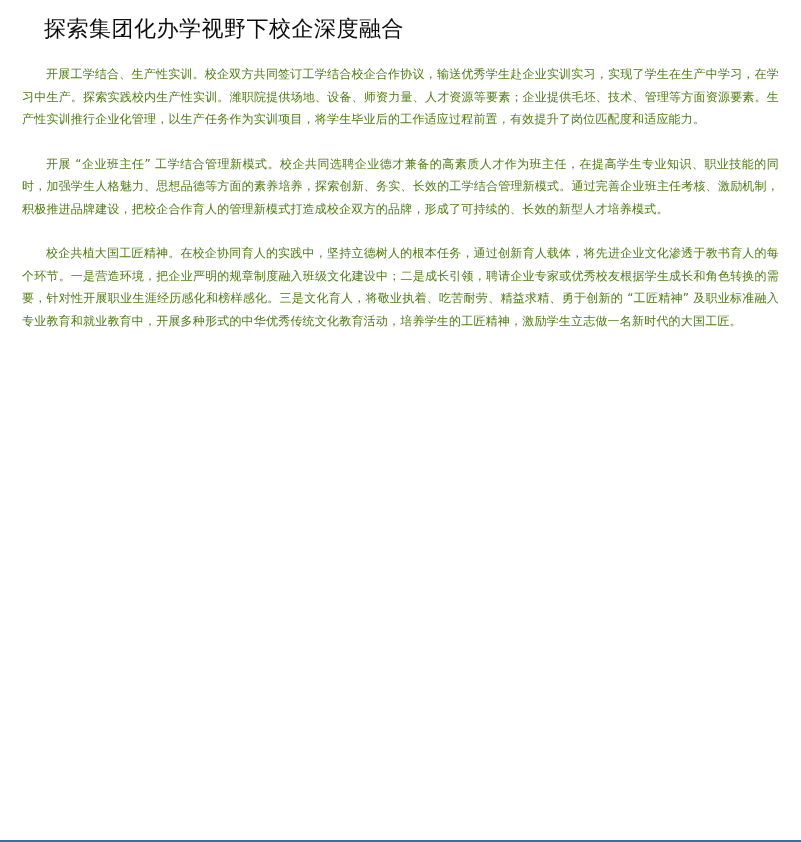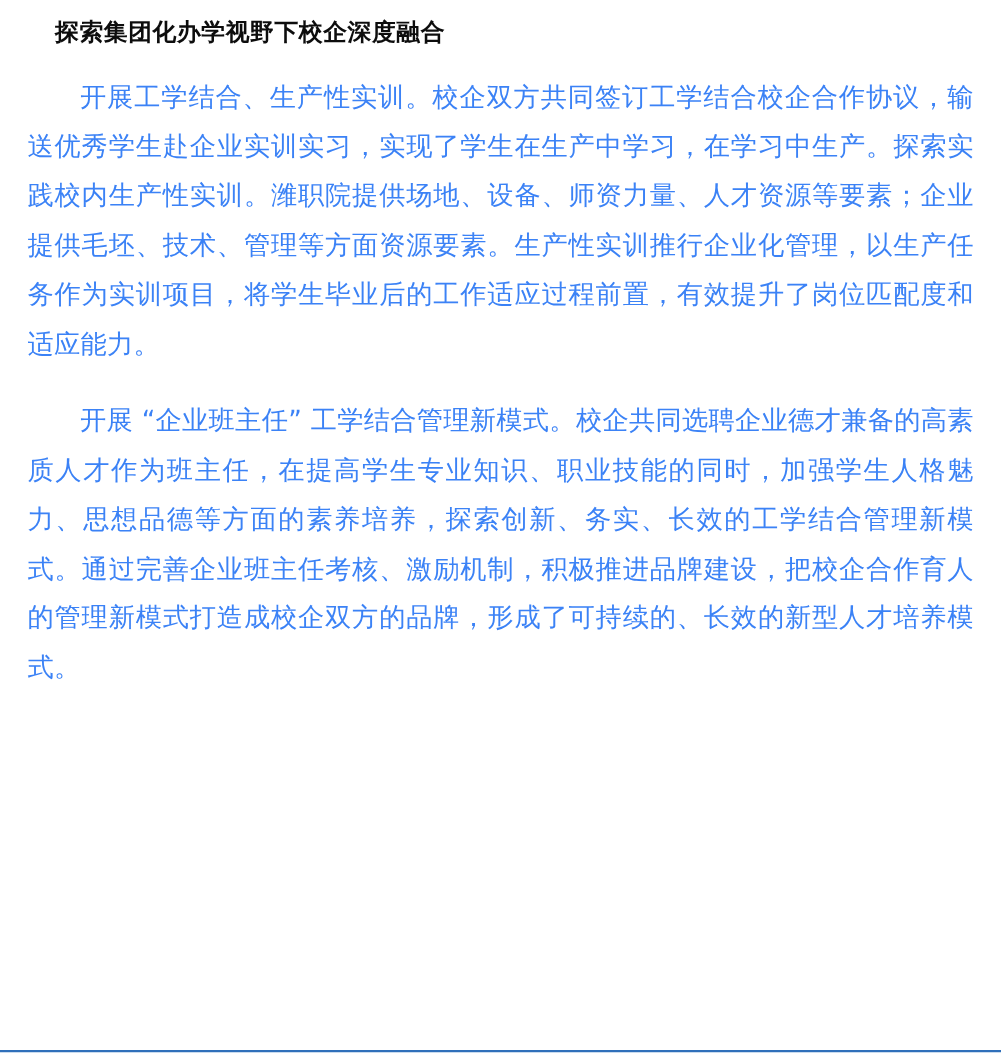--- a/index.html
+++ b/index.html
@@ -15,31 +15,31 @@
     overflow: hidden;
   }
   .page {
     width: 801px;
     height: 842px;
     box-sizing: border-box;
     padding: 12px 22px 0 22px;
     position: relative;
   }
   .doc-title {
-    font-size: 19px;
-    font-weight: bold;
+    font-size: 22px;
+    font-weight: normal;
     color: #0d0d0d;
     line-height: 1.5;
     letter-spacing: 0.5px;
     margin: 0 0 18px 22px;
   }
   .para {
-    font-size: 21px;
+    font-size: 12px;
     line-height: 1.88;
-    color: #3b82f6;
+    color: #4d7c0f;
     text-align: justify;
     text-justify: inter-ideograph;
     margin: 0 0 22px 0;
     text-indent: 2em;
     letter-spacing: 0.2px;
   }
   .para:last-child {
     margin-bottom: 0;
   }
   .bottom-rule {
@@ -52,15 +52,16 @@
   }
 </style>
 </head>
 <body>
 
 <div class="page">
   <h1 class="doc-title">探索集团化办学视野下校企深度融合</h1>
 
   <p class="para">开展工学结合、生产性实训。校企双方共同签订工学结合校企合作协议，输送优秀学生赴企业实训实习，实现了学生在生产中学习，在学习中生产。探索实践校内生产性实训。潍职院提供场地、设备、师资力量、人才资源等要素；企业提供毛坯、技术、管理等方面资源要素。生产性实训推行企业化管理，以生产任务作为实训项目，将学生毕业后的工作适应过程前置，有效提升了岗位匹配度和适应能力。</p>
   <p class="para">开展 “企业班主任” 工学结合管理新模式。校企共同选聘企业德才兼备的高素质人才作为班主任，在提高学生专业知识、职业技能的同时，加强学生人格魅力、思想品德等方面的素养培养，探索创新、务实、长效的工学结合管理新模式。通过完善企业班主任考核、激励机制，积极推进品牌建设，把校企合作育人的管理新模式打造成校企双方的品牌，形成了可持续的、长效的新型人才培养模式。</p>
+  <p class="para">校企共植大国工匠精神。在校企协同育人的实践中，坚持立德树人的根本任务，通过创新育人载体，将先进企业文化渗透于教书育人的每个环节。一是营造环境，把企业严明的规章制度融入班级文化建设中；二是成长引领，聘请企业专家或优秀校友根据学生成长和角色转换的需要，针对性开展职业生涯经历感化和榜样感化。三是文化育人，将敬业执着、吃苦耐劳、精益求精、勇于创新的 “工匠精神” 及职业标准融入专业教育和就业教育中，开展多种形式的中华优秀传统文化教育活动，培养学生的工匠精神，激励学生立志做一名新时代的大国工匠。</p>
 
   <div class="bottom-rule"></div>
 </div>
 
 </body></html>

